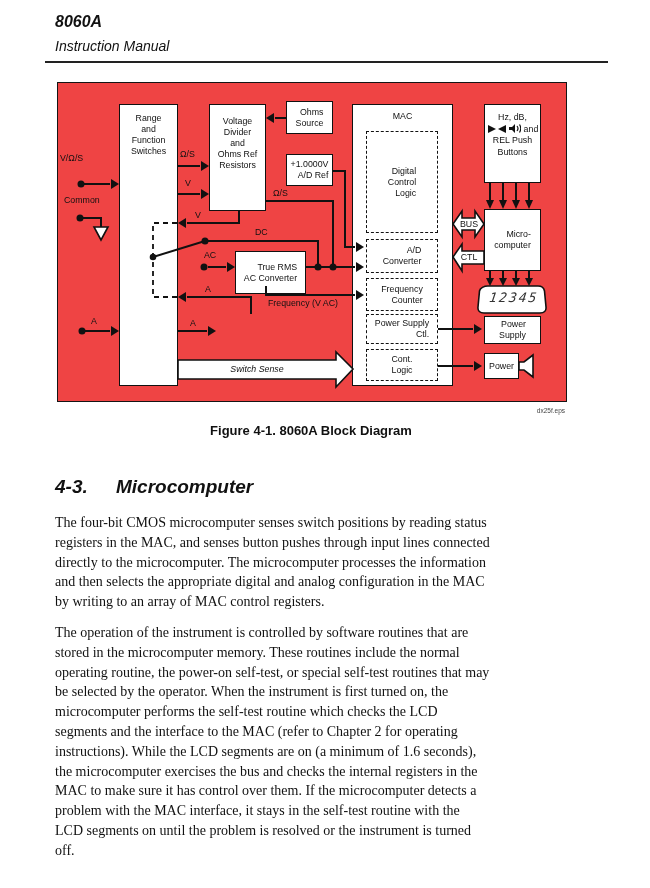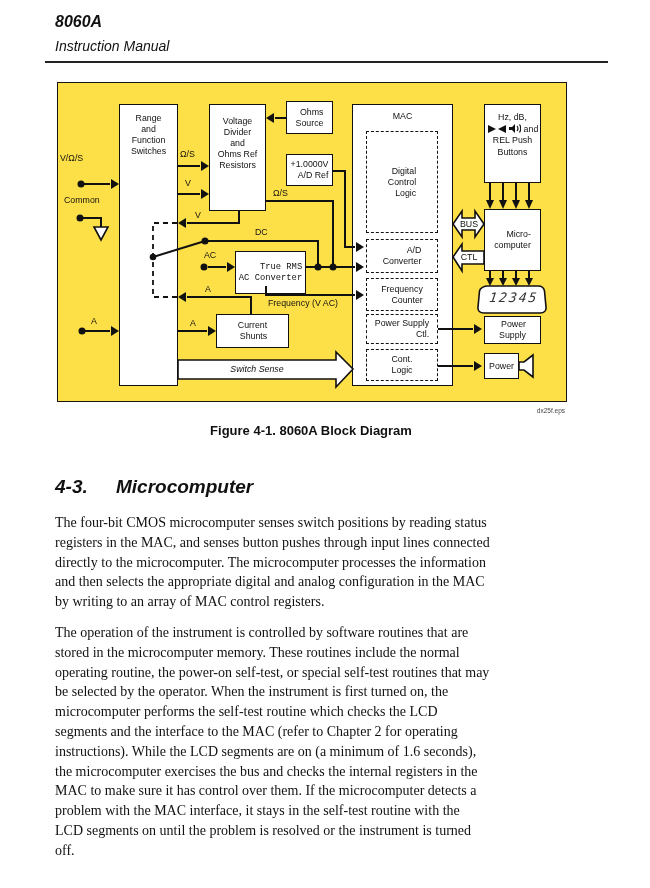--- a/index.html
+++ b/index.html
@@ -5,21 +5,21 @@
   html,body{margin:0;padding:0;background:#fff;}
   #page{position:relative;width:650px;height:888px;background:#fff;color:#111;
         font-family:"Liberation Sans",sans-serif;overflow:hidden;}
   .abs{position:absolute;}
   
   #hdr-model{left:55px;top:13px;font:bold italic 16px "Liberation Sans",sans-serif;}
   #hdr-sub{left:55px;top:38px;font:italic 14px "Liberation Sans",sans-serif;}
   #hdr-rule{left:45px;top:61px;width:563px;height:2px;background:#222;}
   
   #diagram{left:57px;top:82px;width:508px;height:318px;border:1.6px solid #151515;
-           box-sizing:content-box;background:#fde047;}
+           box-sizing:content-box;background:#ef4444;}
   .box{position:absolute;border:1.6px solid #111;background:#fff;box-sizing:border-box;
        font:8.8px/11px "Liberation Sans",sans-serif;text-align:center;color:#111;z-index:2;}
   .box .bl{white-space:pre-line;display:block;}
   .dashed{border:1.4px dashed #111;}
   .vcenter{display:flex;align-items:center;justify-content:center;text-align:right;}
   .wires{position:absolute;left:0;top:0;z-index:3;pointer-events:none;}
   .lbl{position:absolute;font:8.8px/10px "Liberation Sans",sans-serif;white-space:nowrap;z-index:4;color:#111;}
   .lcd-digits{position:absolute;z-index:4;font:italic 13px "DejaVu Sans Mono",monospace;
               letter-spacing:2px;transform:skewX(-8deg);color:#333;text-align:center;}
   #eps-credit{left:480px;top:407px;width:85px;text-align:right;font:6.5px "Liberation Sans",sans-serif;color:#444;}
@@ -58,27 +58,23 @@
 Resistors</span>
       </div>
     <div class="box vcenter" style="left:228px;top:18px;width:47px;height:33px;">
         <span class="bl">Ohms
 Source</span>
       </div>
     <div class="box vcenter" style="left:228px;top:71px;width:47px;height:32px;">
         <span class="bl">+1.0000V
 A/D Ref</span>
       </div>
-    <div class="box vcenter" style="left:177px;top:168px;width:71px;height:43px;font-family:Liberation Mono, monospace;">
+    <div class="box vcenter" style="left:177px;top:168px;width:71px;height:43px;">
         <span class="bl">True RMS
 AC Converter</span>
-      </div>
-    <div class="box vcenter" style="left:158px;top:231px;width:73px;height:34px;">
-        <span class="bl">Current
-Shunts</span>
       </div>
 
     <div class="box" style="left:294px;top:21px;width:101px;height:282px;padding-top:6px;">
         <span class="bl">MAC</span>
       </div>
     <div class="box dashed vcenter" style="left:308px;top:48px;width:72px;height:102px;">
         <span class="bl">Digital
 Control
 Logic</span>
       </div>

